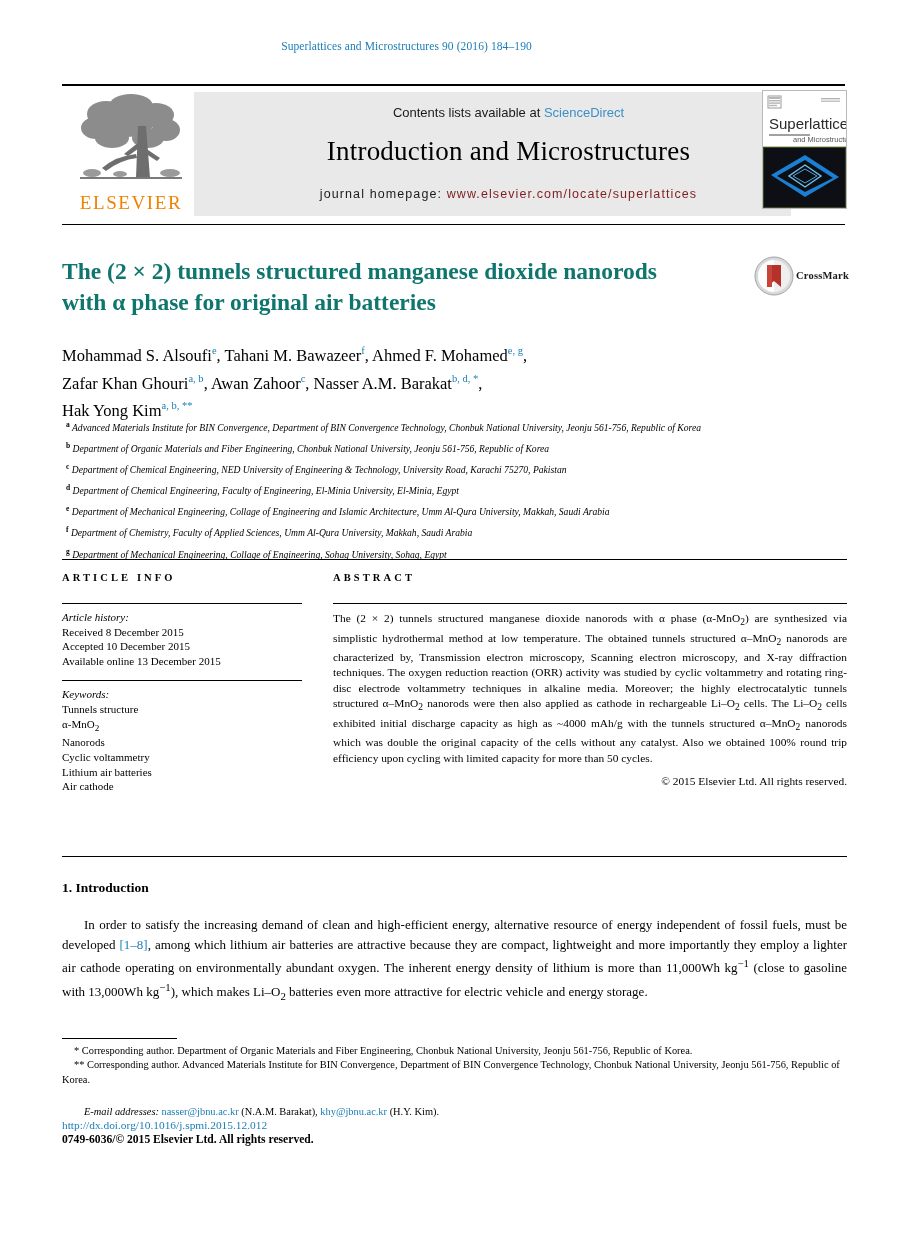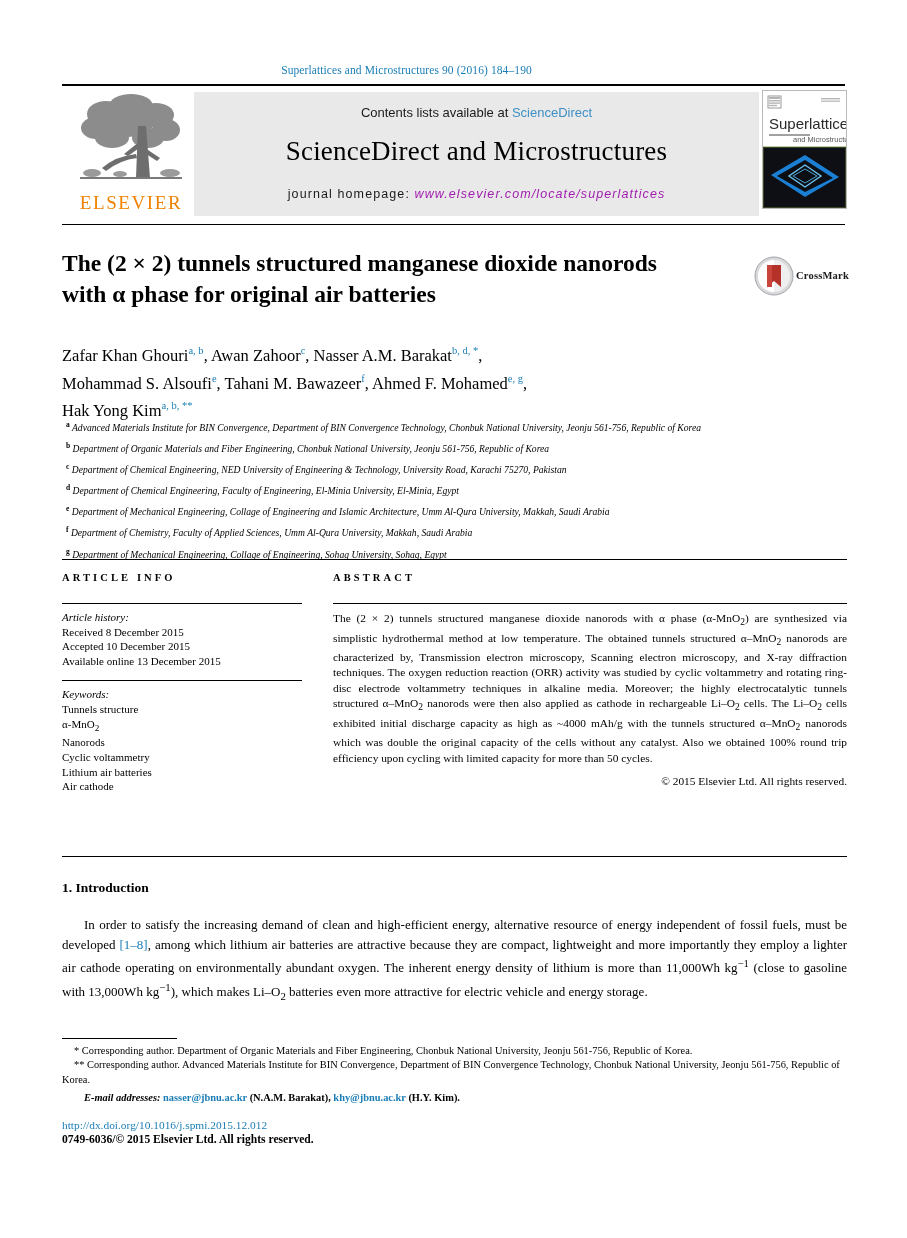--- a/index.html
+++ b/index.html
@@ -18,21 +18,21 @@
   .page {
     position: absolute;
     left: 0; top: 0;
     width: 907px;
     height: 1238px;
   }
 
   
   .runhead {
     position: absolute;
-    left: 0; top: 64px;
+    left: 0; top: 40px;
     width: 813px;
     text-align: center;
     font-size: 11.5px;
     color: #1a7db6;
     letter-spacing: 0.1px;
   }
 
   
   .masthead-rule {
     position: absolute;
@@ -66,20 +66,21 @@
   }
   .tree-svg { position:absolute; left:10px; top:2px; }
 
   .journal-box {
     position: absolute;
     left: 132px; top: 2px;
     width: 565px;
     height: 124px;
     background: #e9e9e9;
     text-align: center;
+    padding-left: 32px;
   }
   .contents-line {
     margin-top: 13px;
     font-size: 13px;
     font-family: "Liberation Sans", sans-serif;
     color: #1a1a1a;
   }
   .contents-line .sd { color: #3d8fc6; }
   .journal-title {
     margin-top: 16px;
@@ -88,21 +89,21 @@
     color: #000;
     letter-spacing: 0.2px;
   }
   .homepage-line {
     margin-top: 20px;
     font-size: 12.5px;
     font-family: "Liberation Sans", sans-serif;
     letter-spacing: 1.1px;
     color: #1a1a1a;
   }
-  .homepage-line .url { color: #a21caf; font-style: italic; }
+  .homepage-line .url { color: #7f1d1d; }
 
   .cover-thumb {
     position: absolute;
     left: 700px; top: 0px;
     width: 83px;
     height: 117px;
     border: 1px solid #b9b9b9;
     background: #fdfdfd;
     overflow: hidden;
   }
@@ -111,26 +112,26 @@
     position: absolute;
     left: 62px; top: 224px;
     width: 783px;
     height: 1px;
     background: #000;
   }
 
   
   .title {
     position: absolute;
-    left: 62px; top: 232px;
+    left: 62px; top: 240px;
     width: 660px;
     font-size: 23.5px;
     line-height: 31px;
     font-family: "Liberation Serif", serif;
-    color: #000000;
+    color: #0f766e;
   }
   .crossmark {
     position: absolute;
     left: 754px; top: 256px;
     width: 95px;
     height: 40px;
   }
   .cm-label {
     position: absolute;
     left: 42px; top: 14px;
@@ -251,21 +252,21 @@
     background: #000;
   }
   .footnotes {
     position: absolute;
     left: 62px; top: 1044px;
     width: 785px;
     font-size: 10.4px;
     line-height: 14.4px;
   }
   .fn { text-indent: 12px; }
-  .fn-email { text-indent: 22px; margin-top: 4px; font-weight: bold; }
+  .fn-email { text-indent: 22px; margin-top: 18px; }
   .fn-email i { font-style: italic; }
 
   .bottom-doi {
     position: absolute;
     left: 62px; top: 1118px;
     font-size: 11.4px;
     line-height: 14.5px;
     color: #1a7db6;
   }
   .bottom-issn {
@@ -312,21 +313,21 @@
           <ellipse cx="44" cy="82" rx="7" ry="3"></ellipse>
         </g>
       </svg>
       <div class="elsevier-word">ELSEVIER</div>
     </div>
 
     <div class="journal-box">
       <div class="contents-line">
         <span>Contents lists available at </span><span class="sd">ScienceDirect</span>
       </div>
-      <div class="journal-title">ScienceDirect and Microstructures</div>
+      <div class="journal-title">Introduction and Microstructures</div>
       <div class="homepage-line">
         <span>journal homepage: </span><span class="url">www.elsevier.com/locate/superlattices</span>
       </div>
     </div>
 
     <div class="cover-thumb">
       <svg width="83" height="117" viewBox="0 0 83 117">
         <rect x="0" y="0" width="83" height="117" fill="#ffffff"></rect>
         <rect x="5" y="5" width="13" height="12" fill="none" stroke="#9a9a9a" stroke-width="1"></rect>
         <g fill="#b5b5b5">
@@ -365,24 +366,24 @@
       <circle cx="20" cy="20" r="16" fill="#efefef"></circle>
       <path d="M20 4 A16 16 0 0 0 20 36 Z" fill="#ffffff"></path>
       <path d="M13 9 H27 V31 L20 25 L13 31 Z" fill="#b5322a"></path>
       <path d="M13 9 H18 V31 L13 31 Z" fill="#c9453c"></path>
     </svg>
     <div class="cm-label">CrossMark</div>
   </div>
 
   <div class="authors">
     <div>
+      <span>Mohammad S. Alsoufi</span><sup>e</sup><span>, </span><span>Tahani M. Bawazeer</span><sup>f</sup><span>, </span><span>Ahmed F. Mohamed</span><sup>e, g</sup><span>,</span>
+    </div>
+    <div>
       <span>Zafar Khan Ghouri</span><sup>a, b</sup><span>, </span><span>Awan Zahoor</span><sup>c</sup><span>, </span><span>Nasser A.M. Barakat</span><sup>b, d, *</sup><span>,</span>
-    </div>
-    <div>
-      <span>Mohammad S. Alsoufi</span><sup>e</sup><span>, </span><span>Tahani M. Bawazeer</span><sup>f</sup><span>, </span><span>Ahmed F. Mohamed</span><sup>e, g</sup><span>,</span>
     </div>
     <div>
       <span>Hak Yong Kim</span><sup>a, b, **</sup>
     </div>
   </div>
 
   <div class="affils">
     <p class="affil-line"><sup>a</sup> <span>Advanced Materials Institute for BIN Convergence, Department of BIN Convergence Technology, Chonbuk National University, Jeonju 561-756, Republic of Korea</span></p>
     <p class="affil-line"><sup>b</sup> <span>Department of Organic Materials and Fiber Engineering, Chonbuk National University, Jeonju 561-756, Republic of Korea</span></p>
     <p class="affil-line"><sup>c</sup> <span>Department of Chemical Engineering, NED University of Engineering &amp; Technology, University Road, Karachi 75270, Pakistan</span></p>

